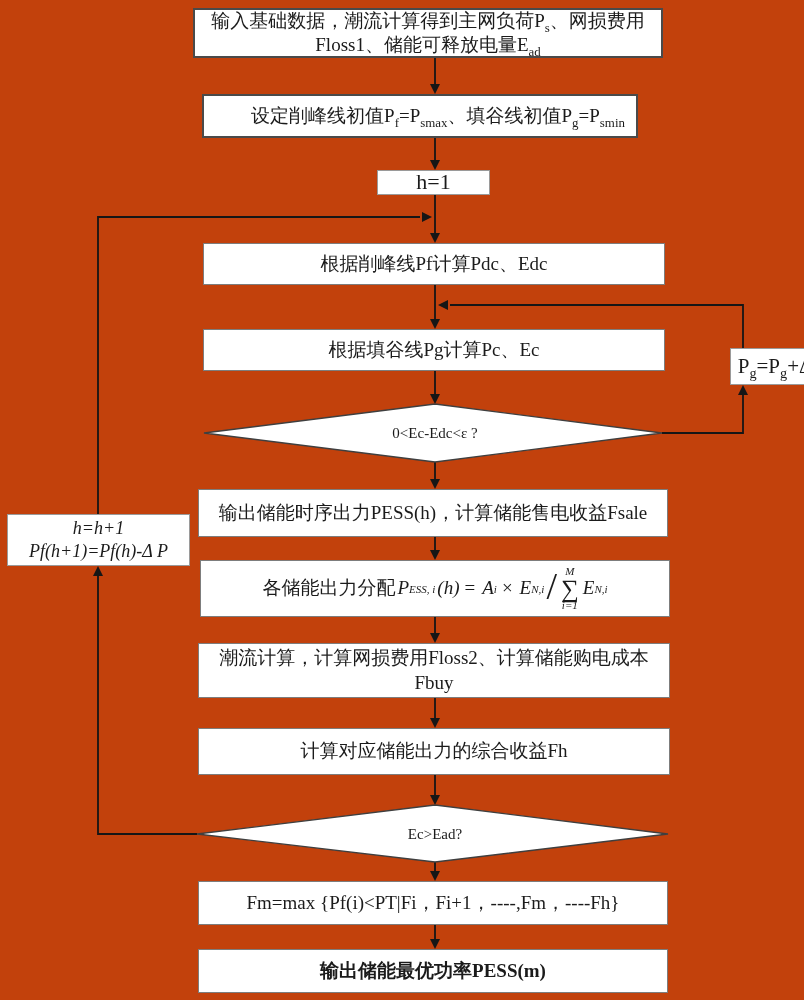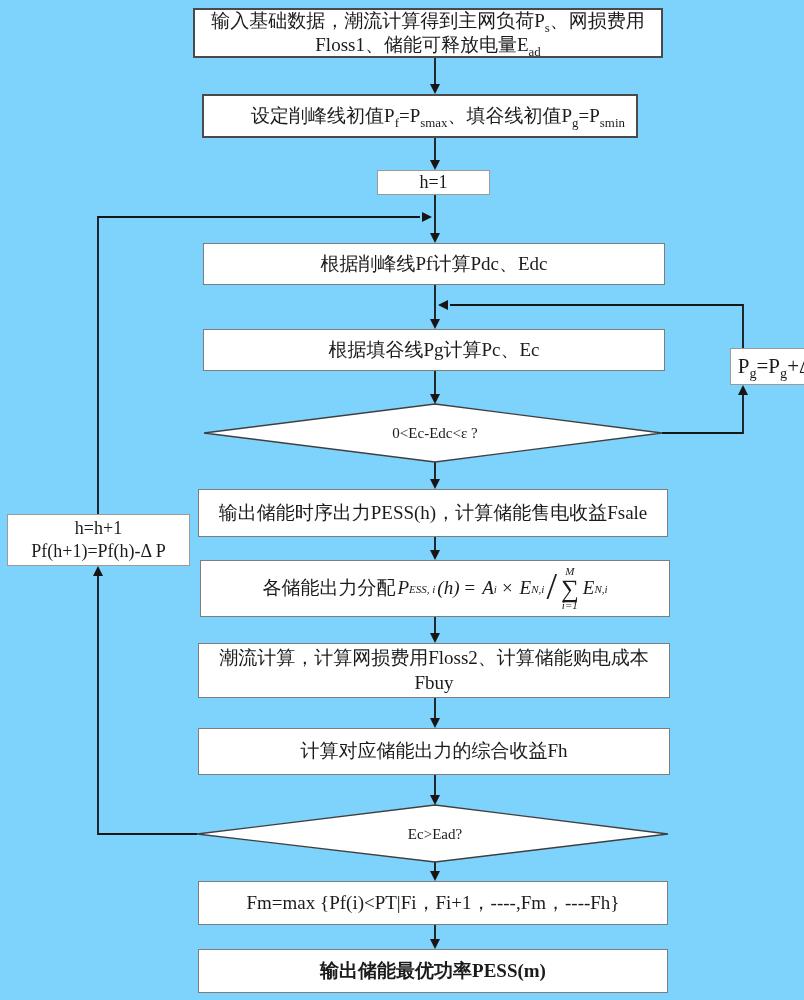--- a/index.html
+++ b/index.html
@@ -1,17 +1,17 @@
 <!DOCTYPE html>
 <html><head>
 <meta charset="utf-8">
 <style>
   html,body{margin:0;padding:0;background:#ffffff;}
   .canvas{
-    position:relative;width:804px;height:1000px;background:#7dd3fc;
+    position:relative;width:804px;height:1000px;background:#c2410c;
     font-family:"Liberation Serif","DejaVu Serif",serif;color:#1b1b1b;overflow:hidden;
   }
   .wires{position:absolute;left:0;top:0;width:804px;height:1000px;}
   .node{
     position:absolute;display:flex;flex-direction:column;align-items:center;justify-content:center;
     text-align:center;background:#ffffff;border:1.6px solid #7d7d7d;box-sizing:border-box;
     font-size:19px;line-height:1.28;padding:1px 4px;
   }
   .node.dark{border-color:#4a4a4a;border-width:2px;}
   .node.light{border-color:#9a9a9a;}
@@ -91,21 +91,21 @@
 
   <div class="node dark" style="left:193px;top:8px;width:470px;height:50px;">
     <span class="tline"><span>输入基础数据，潮流计算得到主网负荷P</span><sub>s</sub><span>、网损费用</span></span>
     <span class="tline"><span>Floss1、储能可释放电量E</span><sub>ad</sub></span>
   </div>
 
   <div class="node dark" style="left:202px;top:94px;width:436px;height:44px;padding-left:40px;">
     <span class="tline"><span>设定削峰线初值P</span><sub>f</sub><span>=P</span><sub>smax</sub><span>、填谷线初值P</span><sub>g</sub><span>=P</span><sub>smin</sub></span>
   </div>
 
-  <div class="node light" style="left:377px;top:170px;width:113px;height:25px;font-size:18px;">
+  <div class="node light" style="left:377px;top:170px;width:113px;height:25px;font-size:22px;">
     <span>h=1</span>
   </div>
 
   <div class="node" style="left:203px;top:329px;width:462px;height:42px;">
     <span>根据填谷线Pg计算Pc、Ec</span>
   </div>
 
   <div class="node" style="left:203px;top:243px;width:462px;height:42px;">
     <span>根据削峰线Pf计算Pdc、Edc</span>
   </div>
@@ -151,21 +151,21 @@
   </div>
 
   <div class="node" style="left:198px;top:728px;width:472px;height:47px;">
     <span>计算对应储能出力的综合收益Fh</span>
   </div>
 
   <div class="dtext" style="left:335px;top:820px;width:200px;height:28px;">
     <span>Ec&gt;Ead?</span>
   </div>
 
-  <div class="node light" style="left:7px;top:514px;width:183px;height:52px;font-size:18px;">
+  <div class="node light" style="left:7px;top:514px;width:183px;height:52px;font-size:18px;font-style:italic;">
     <span class="tline">h=h+1</span>
     <span class="tline">Pf(h+1)=Pf(h)-Δ P</span>
   </div>
 
   <div class="node" style="left:198px;top:881px;width:470px;height:44px;">
     <span>Fm=max {Pf(i)&lt;PT|Fi，Fi+1，----,Fm，----Fh}</span>
   </div>
 
   <div class="node" style="left:198px;top:949px;width:470px;height:44px;font-weight:bold;">
     <span>输出储能最优功率PESS(m)</span>

